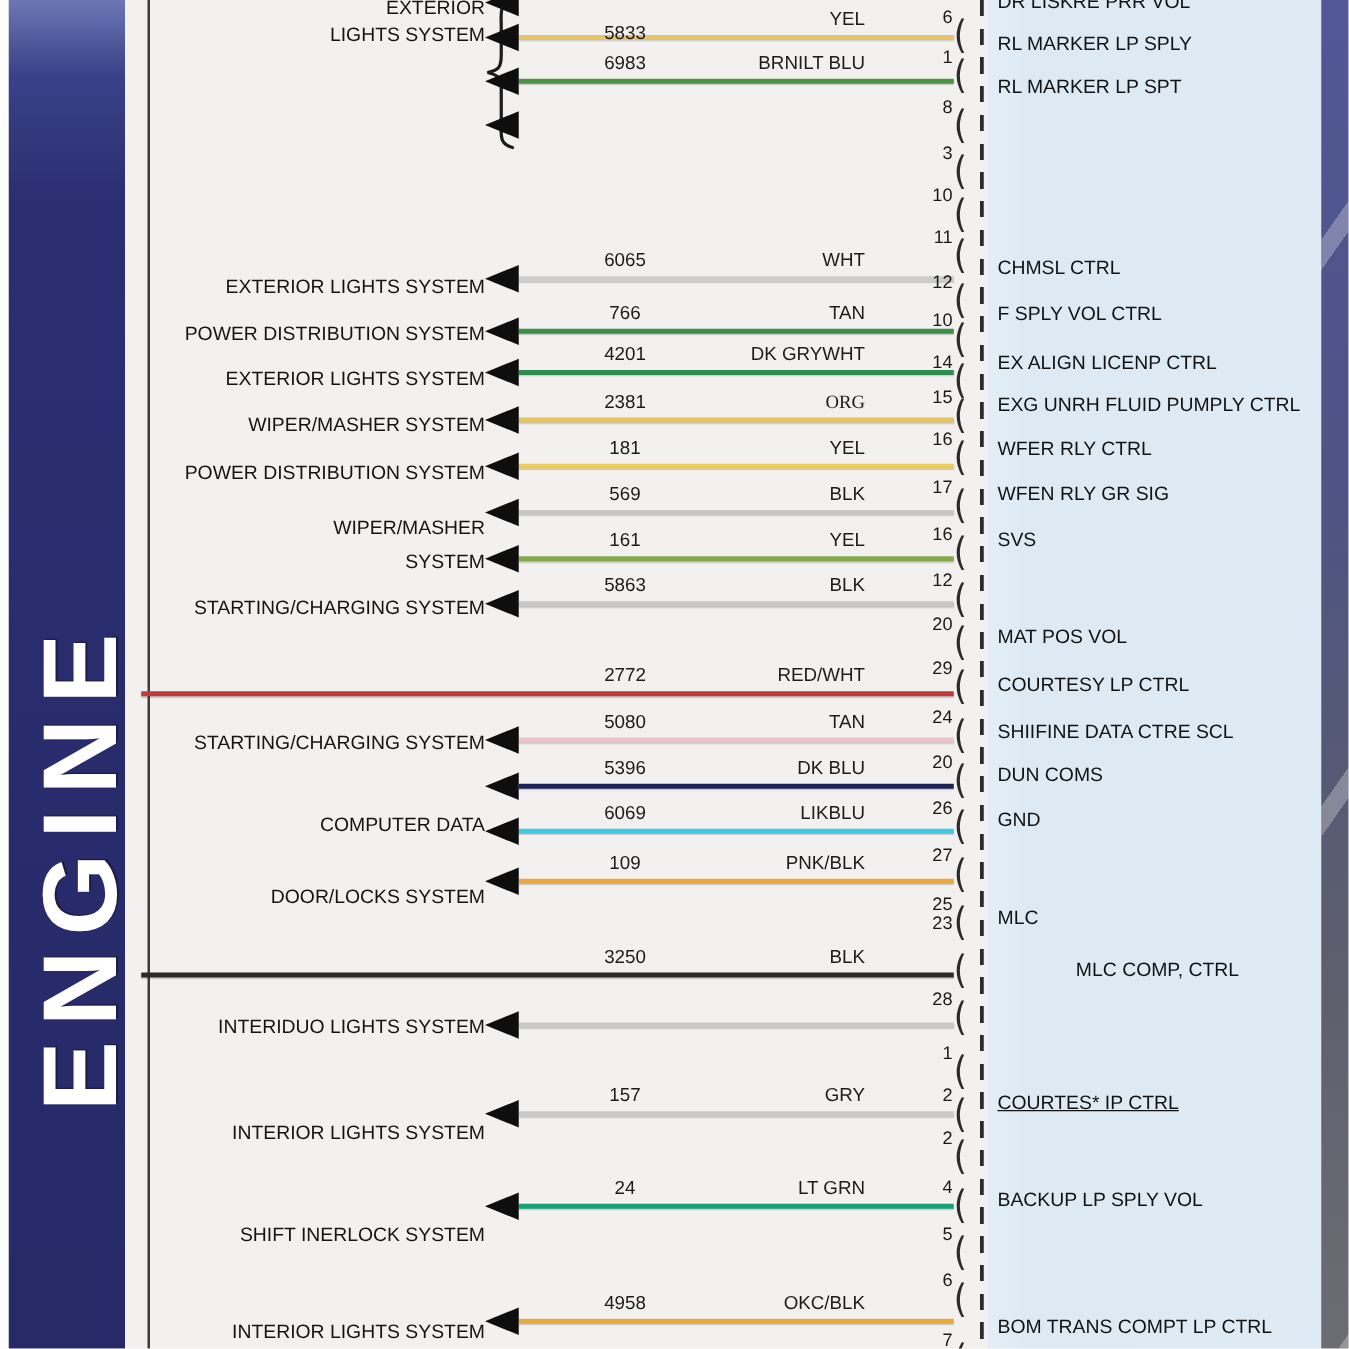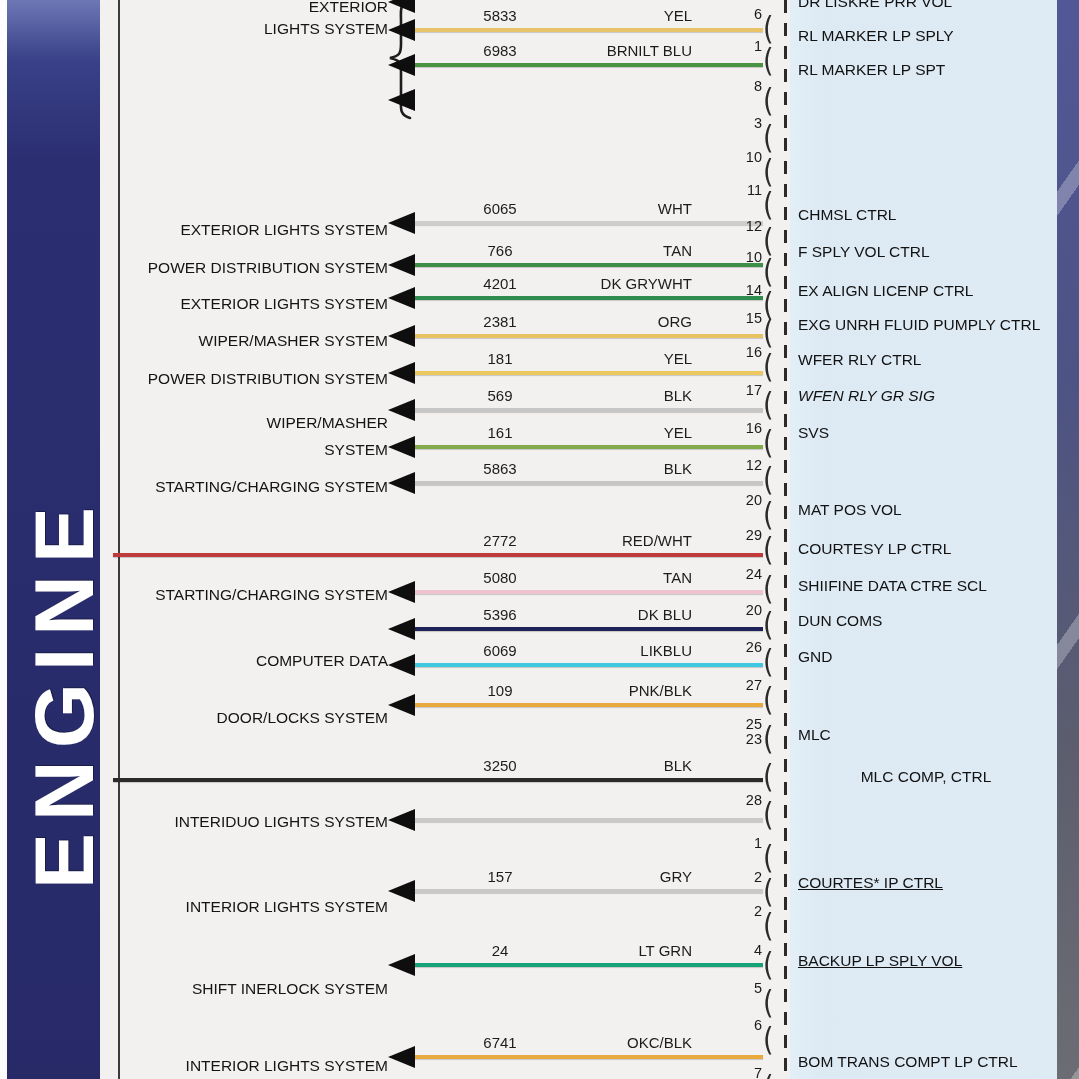--- a/index.html
+++ b/index.html
@@ -60,42 +60,42 @@
   <div class="connector-panel"></div>
   <div class="dashed-line"></div>
   <div class="right-band"></div>
 
   <svg class="brace-svg" width="40" height="124" viewBox="0 0 40 124">
     <path d="M32 3 C21 5 23 13 23 23 L23 46 C23 56 21 58 12 60 C21 62 23 64 23 74 L23 98 C23 110 21 117 32 120" fill="none" stroke="#1d1d1d" stroke-width="2.6" stroke-linecap="round"></path>
   </svg>
 
   <div id="rows-layer">
       <div class="wire" style="top: 28px; left: 415px; width: 348px; background: rgb(233, 195, 103);"></div>
-      <div class="wire-num" style="top: 7px;">5833</div>
+      <div class="wire-num" style="top: 18px;">5833</div>
       <div class="wire-code" style="top: 7px;">YEL</div>
       <div class="arrow" style="top: 19px; left: 388px; border-right-color: rgb(14, 14, 14);"></div>
       <div class="wire" style="top: 63px; left: 415px; width: 348px; background: rgb(74, 147, 66);"></div>
       <div class="wire-num" style="top: 42px;">6983</div>
       <div class="wire-code" style="top: 42px;">BRNILT BLU</div>
       <div class="arrow" style="top: 54px; left: 388px; border-right-color: rgb(14, 14, 14);"></div>
       <div class="wire" style="top: 221px; left: 415px; width: 348px; background: rgb(205, 205, 205);"></div>
       <div class="wire-num" style="top: 200px;">6065</div>
       <div class="wire-code" style="top: 200px;">WHT</div>
       <div class="arrow" style="top: 212px; left: 388px; border-right-color: rgb(14, 14, 14);"></div>
       <div class="wire" style="top: 263px; left: 415px; width: 348px; background: rgb(61, 143, 71);"></div>
       <div class="wire-num" style="top: 242px;">766</div>
       <div class="wire-code" style="top: 242px;">TAN</div>
       <div class="arrow" style="top: 254px; left: 388px; border-right-color: rgb(14, 14, 14);"></div>
       <div class="wire" style="top: 296px; left: 415px; width: 348px; background: rgb(47, 140, 79);"></div>
       <div class="wire-num" style="top: 275px;">4201</div>
       <div class="wire-code" style="top: 275px;">DK GRYWHT</div>
       <div class="arrow" style="top: 287px; left: 388px; border-right-color: rgb(14, 14, 14);"></div>
       <div class="wire" style="top: 334px; left: 415px; width: 348px; background: rgb(230, 194, 98);"></div>
       <div class="wire-num" style="top: 313px;">2381</div>
-      <div class="wire-code" style="top: 313px;">ORG</div>
+      <div class="wire-code" style="top: 313px; font-family: Liberation Serif, serif;">ORG</div>
       <div class="arrow" style="top: 325px; left: 388px; border-right-color: rgb(14, 14, 14);"></div>
       <div class="wire" style="top: 371px; left: 415px; width: 348px; background: rgb(236, 201, 95);"></div>
       <div class="wire-num" style="top: 350px;">181</div>
       <div class="wire-code" style="top: 350px;">YEL</div>
       <div class="arrow" style="top: 362px; left: 388px; border-right-color: rgb(14, 14, 14);"></div>
       <div class="wire" style="top: 408px; left: 415px; width: 348px; background: rgb(198, 198, 198);"></div>
       <div class="wire-num" style="top: 387px;">569</div>
       <div class="wire-code" style="top: 387px;">BLK</div>
       <div class="arrow" style="top: 399px; left: 388px; border-right-color: rgb(14, 14, 14);"></div>
       <div class="wire" style="top: 445px; left: 415px; width: 348px; background: rgb(131, 169, 74);"></div>
@@ -132,21 +132,21 @@
       <div class="arrow" style="top: 809px; left: 388px; border-right-color: rgb(14, 14, 14);"></div>
       <div class="wire" style="top: 889px; left: 415px; width: 348px; background: rgb(201, 201, 201);"></div>
       <div class="wire-num" style="top: 868px;">157</div>
       <div class="wire-code" style="top: 868px;">GRY</div>
       <div class="arrow" style="top: 880px; left: 388px; border-right-color: rgb(14, 14, 14);"></div>
       <div class="wire" style="top: 963px; left: 415px; width: 348px; background: rgb(19, 163, 119);"></div>
       <div class="wire-num" style="top: 942px;">24</div>
       <div class="wire-code" style="top: 942px;">LT GRN</div>
       <div class="arrow" style="top: 954px; left: 388px; border-right-color: rgb(14, 14, 14);"></div>
       <div class="wire" style="top: 1055px; left: 415px; width: 348px; background: rgb(232, 169, 63);"></div>
-      <div class="wire-num" style="top: 1034px;">6741</div>
+      <div class="wire-num" style="top: 1034px;">4958</div>
       <div class="wire-code" style="top: 1034px;">OKC/BLK</div>
       <div class="arrow" style="top: 1046px; left: 388px; border-right-color: rgb(14, 14, 14);"></div>
       <div class="arrow" style="top: -9px; left: 388px;"></div>
       <div class="arrow" style="top: 89px; left: 388px;"></div>
       <div class="sys-label" style="top: -3px;">EXTERIOR</div>
       <div class="sys-label" style="top: 19px;">LIGHTS SYSTEM</div>
       <div class="sys-label" style="top: 220px;">EXTERIOR LIGHTS SYSTEM</div>
       <div class="sys-label" style="top: 258px;">POWER DISTRIBUTION SYSTEM</div>
       <div class="sys-label" style="top: 294px;">EXTERIOR LIGHTS SYSTEM</div>
       <div class="sys-label" style="top: 331px;">WIPER/MASHER SYSTEM</div>
@@ -222,26 +222,26 @@
       <div class="pin-num" style="top: 1063px;">7</div>
       <div class="paren" style="top: 1074px;">(</div>
       <div class="conn-label" style="top: -8px;">DR LISKRE PRR VOL</div>
       <div class="conn-label" style="top: 26px;">RL MARKER LP SPLY</div>
       <div class="conn-label" style="top: 60px;">RL MARKER LP SPT</div>
       <div class="conn-label" style="top: 205px;">CHMSL CTRL</div>
       <div class="conn-label" style="top: 242px;">F SPLY VOL CTRL</div>
       <div class="conn-label" style="top: 281px;">EX ALIGN LICENP CTRL</div>
       <div class="conn-label" style="top: 315px;">EXG UNRH FLUID PUMPLY CTRL</div>
       <div class="conn-label" style="top: 350px;">WFER RLY CTRL</div>
-      <div class="conn-label" style="top: 386px; font-style: italic;">WFEN RLY GR SIG</div>
+      <div class="conn-label" style="top: 386px;">WFEN RLY GR SIG</div>
       <div class="conn-label" style="top: 423px;">SVS</div>
       <div class="conn-label" style="top: 500px;">MAT POS VOL</div>
       <div class="conn-label" style="top: 539px;">COURTESY LP CTRL</div>
       <div class="conn-label" style="top: 576px;">SHIIFINE DATA CTRE SCL</div>
       <div class="conn-label" style="top: 611px;">DUN COMS</div>
       <div class="conn-label" style="top: 647px;">GND</div>
       <div class="conn-label" style="top: 725px;">MLC</div>
       <div class="conn-label" style="top: 767px; text-align: center;">MLC COMP, CTRL</div>
       <div class="conn-label" style="top: 873px; text-decoration: underline;">COURTES* IP CTRL</div>
-      <div class="conn-label" style="top: 951px; text-decoration: underline;">BACKUP LP SPLY VOL</div>
+      <div class="conn-label" style="top: 951px;">BACKUP LP SPLY VOL</div>
       <div class="conn-label" style="top: 1052px;">BOM TRANS COMPT LP CTRL</div>
     </div>
 </div>
 
 </body></html>

